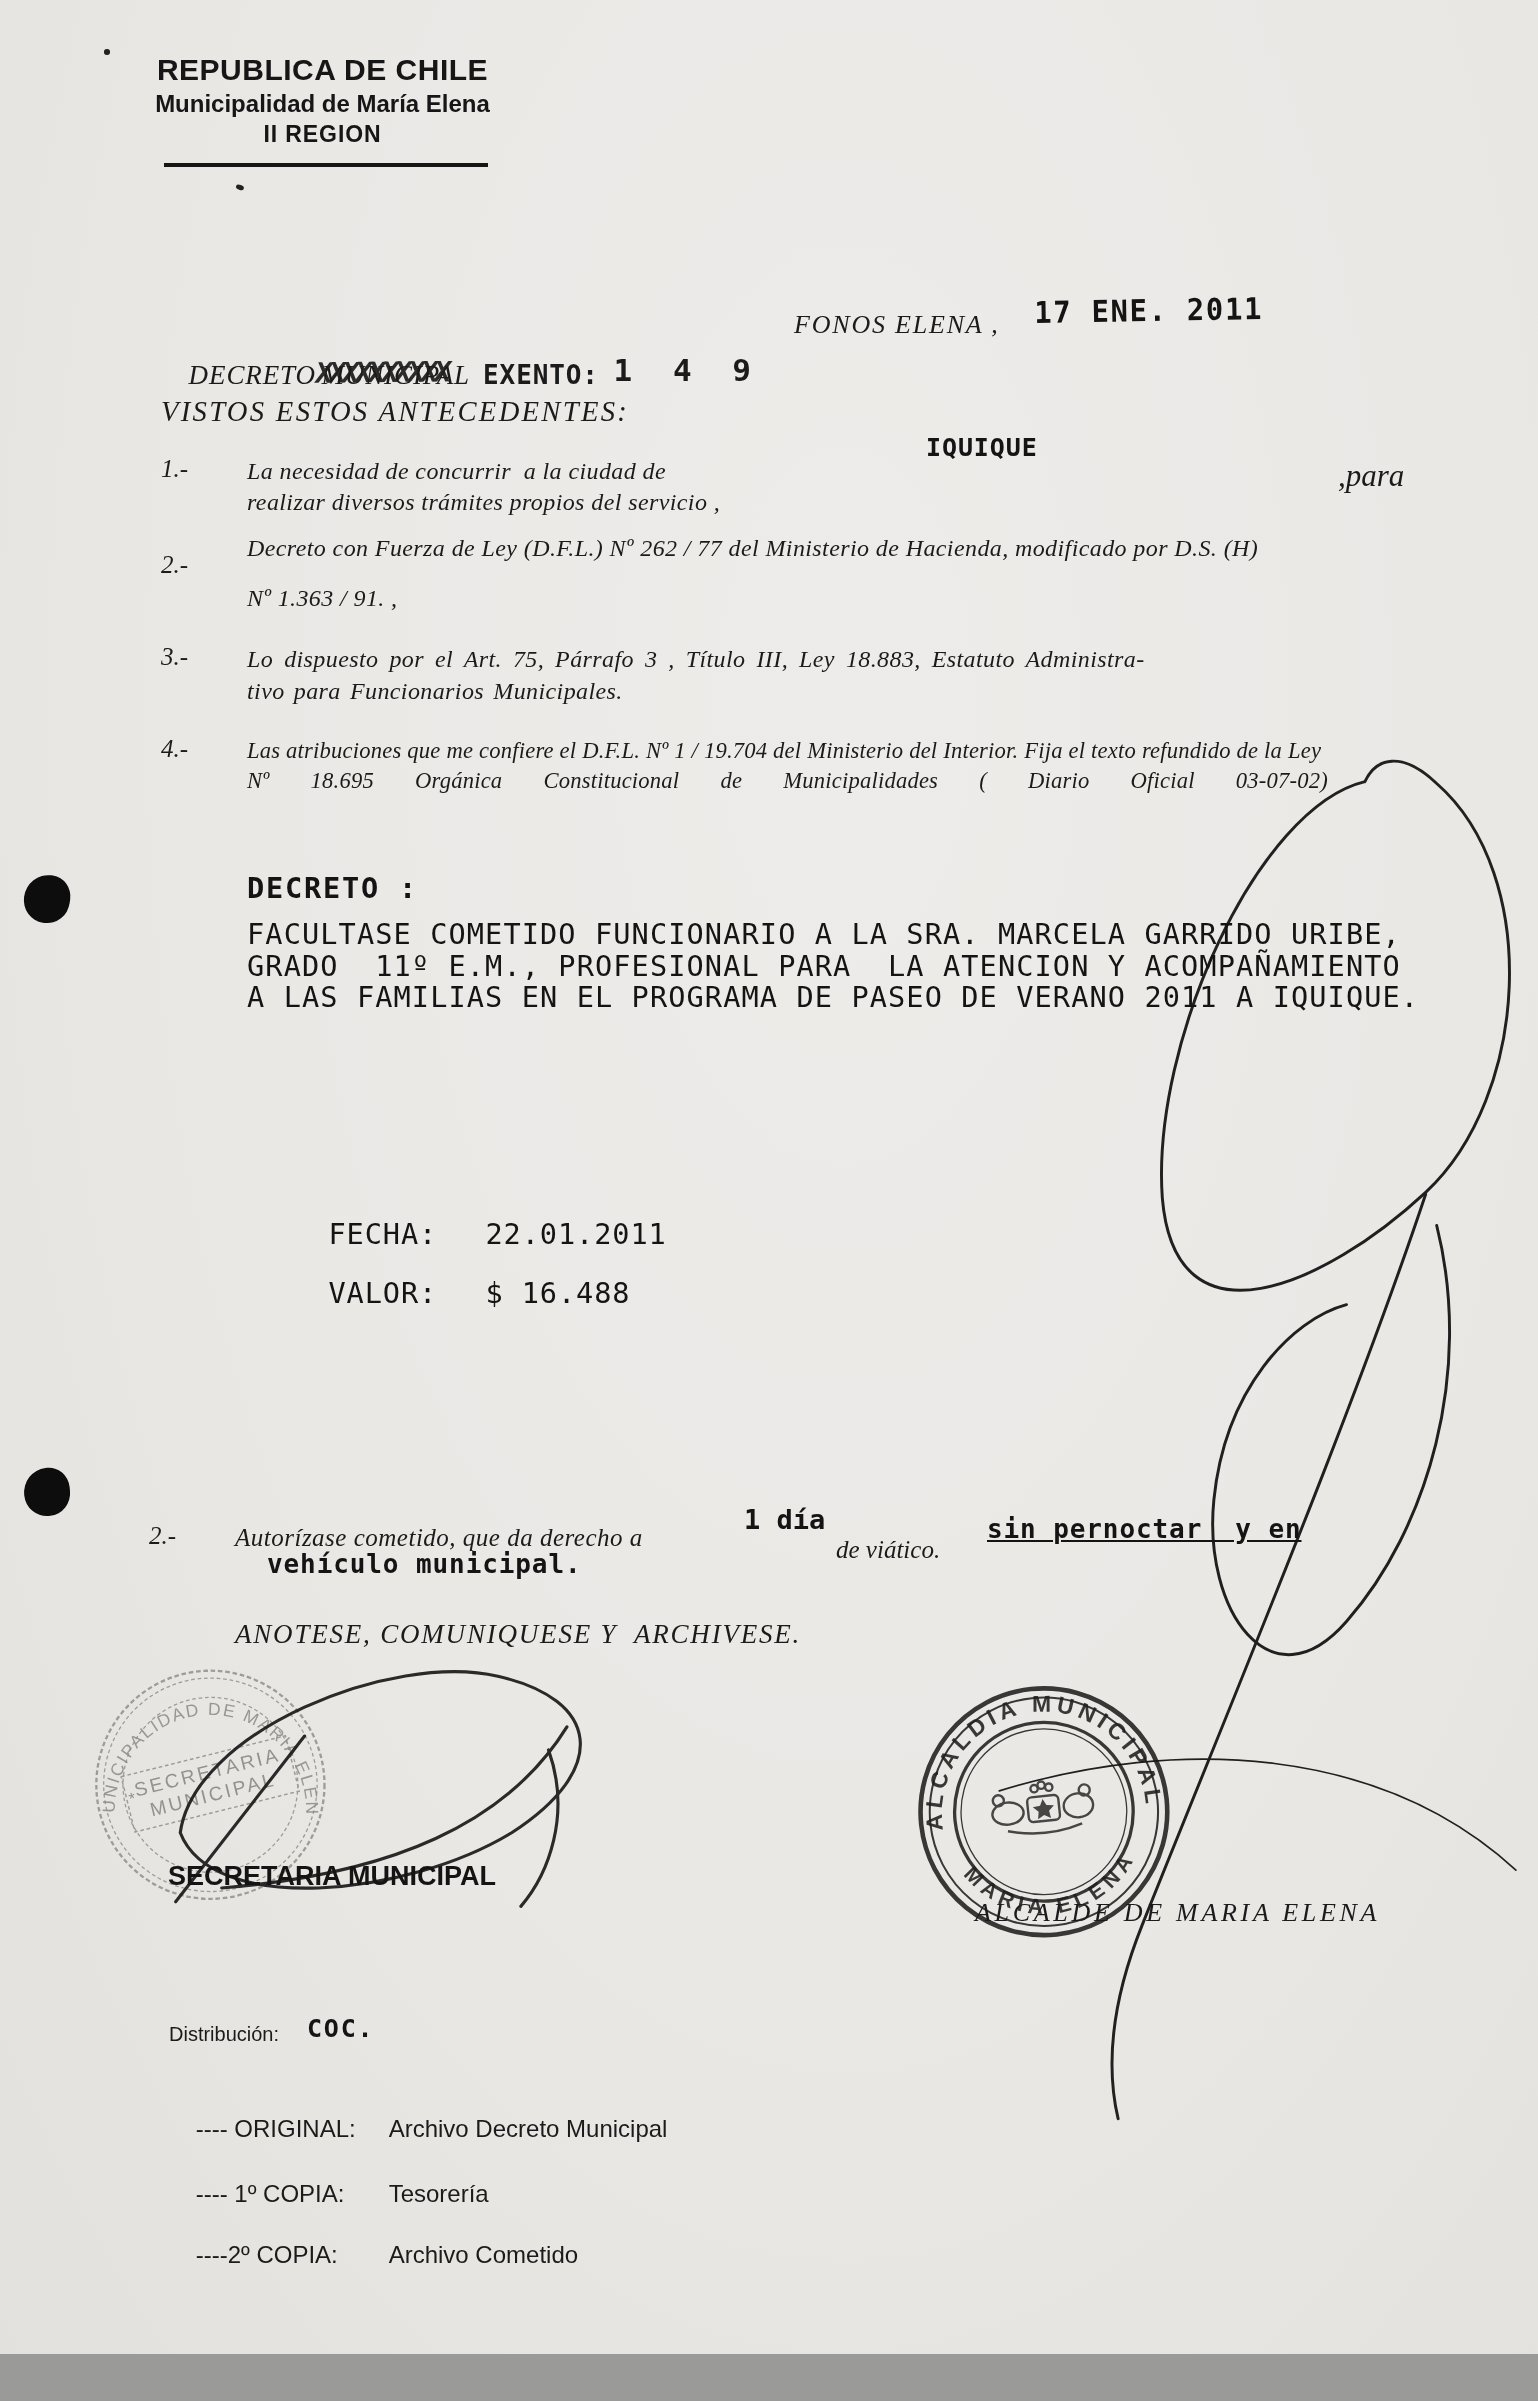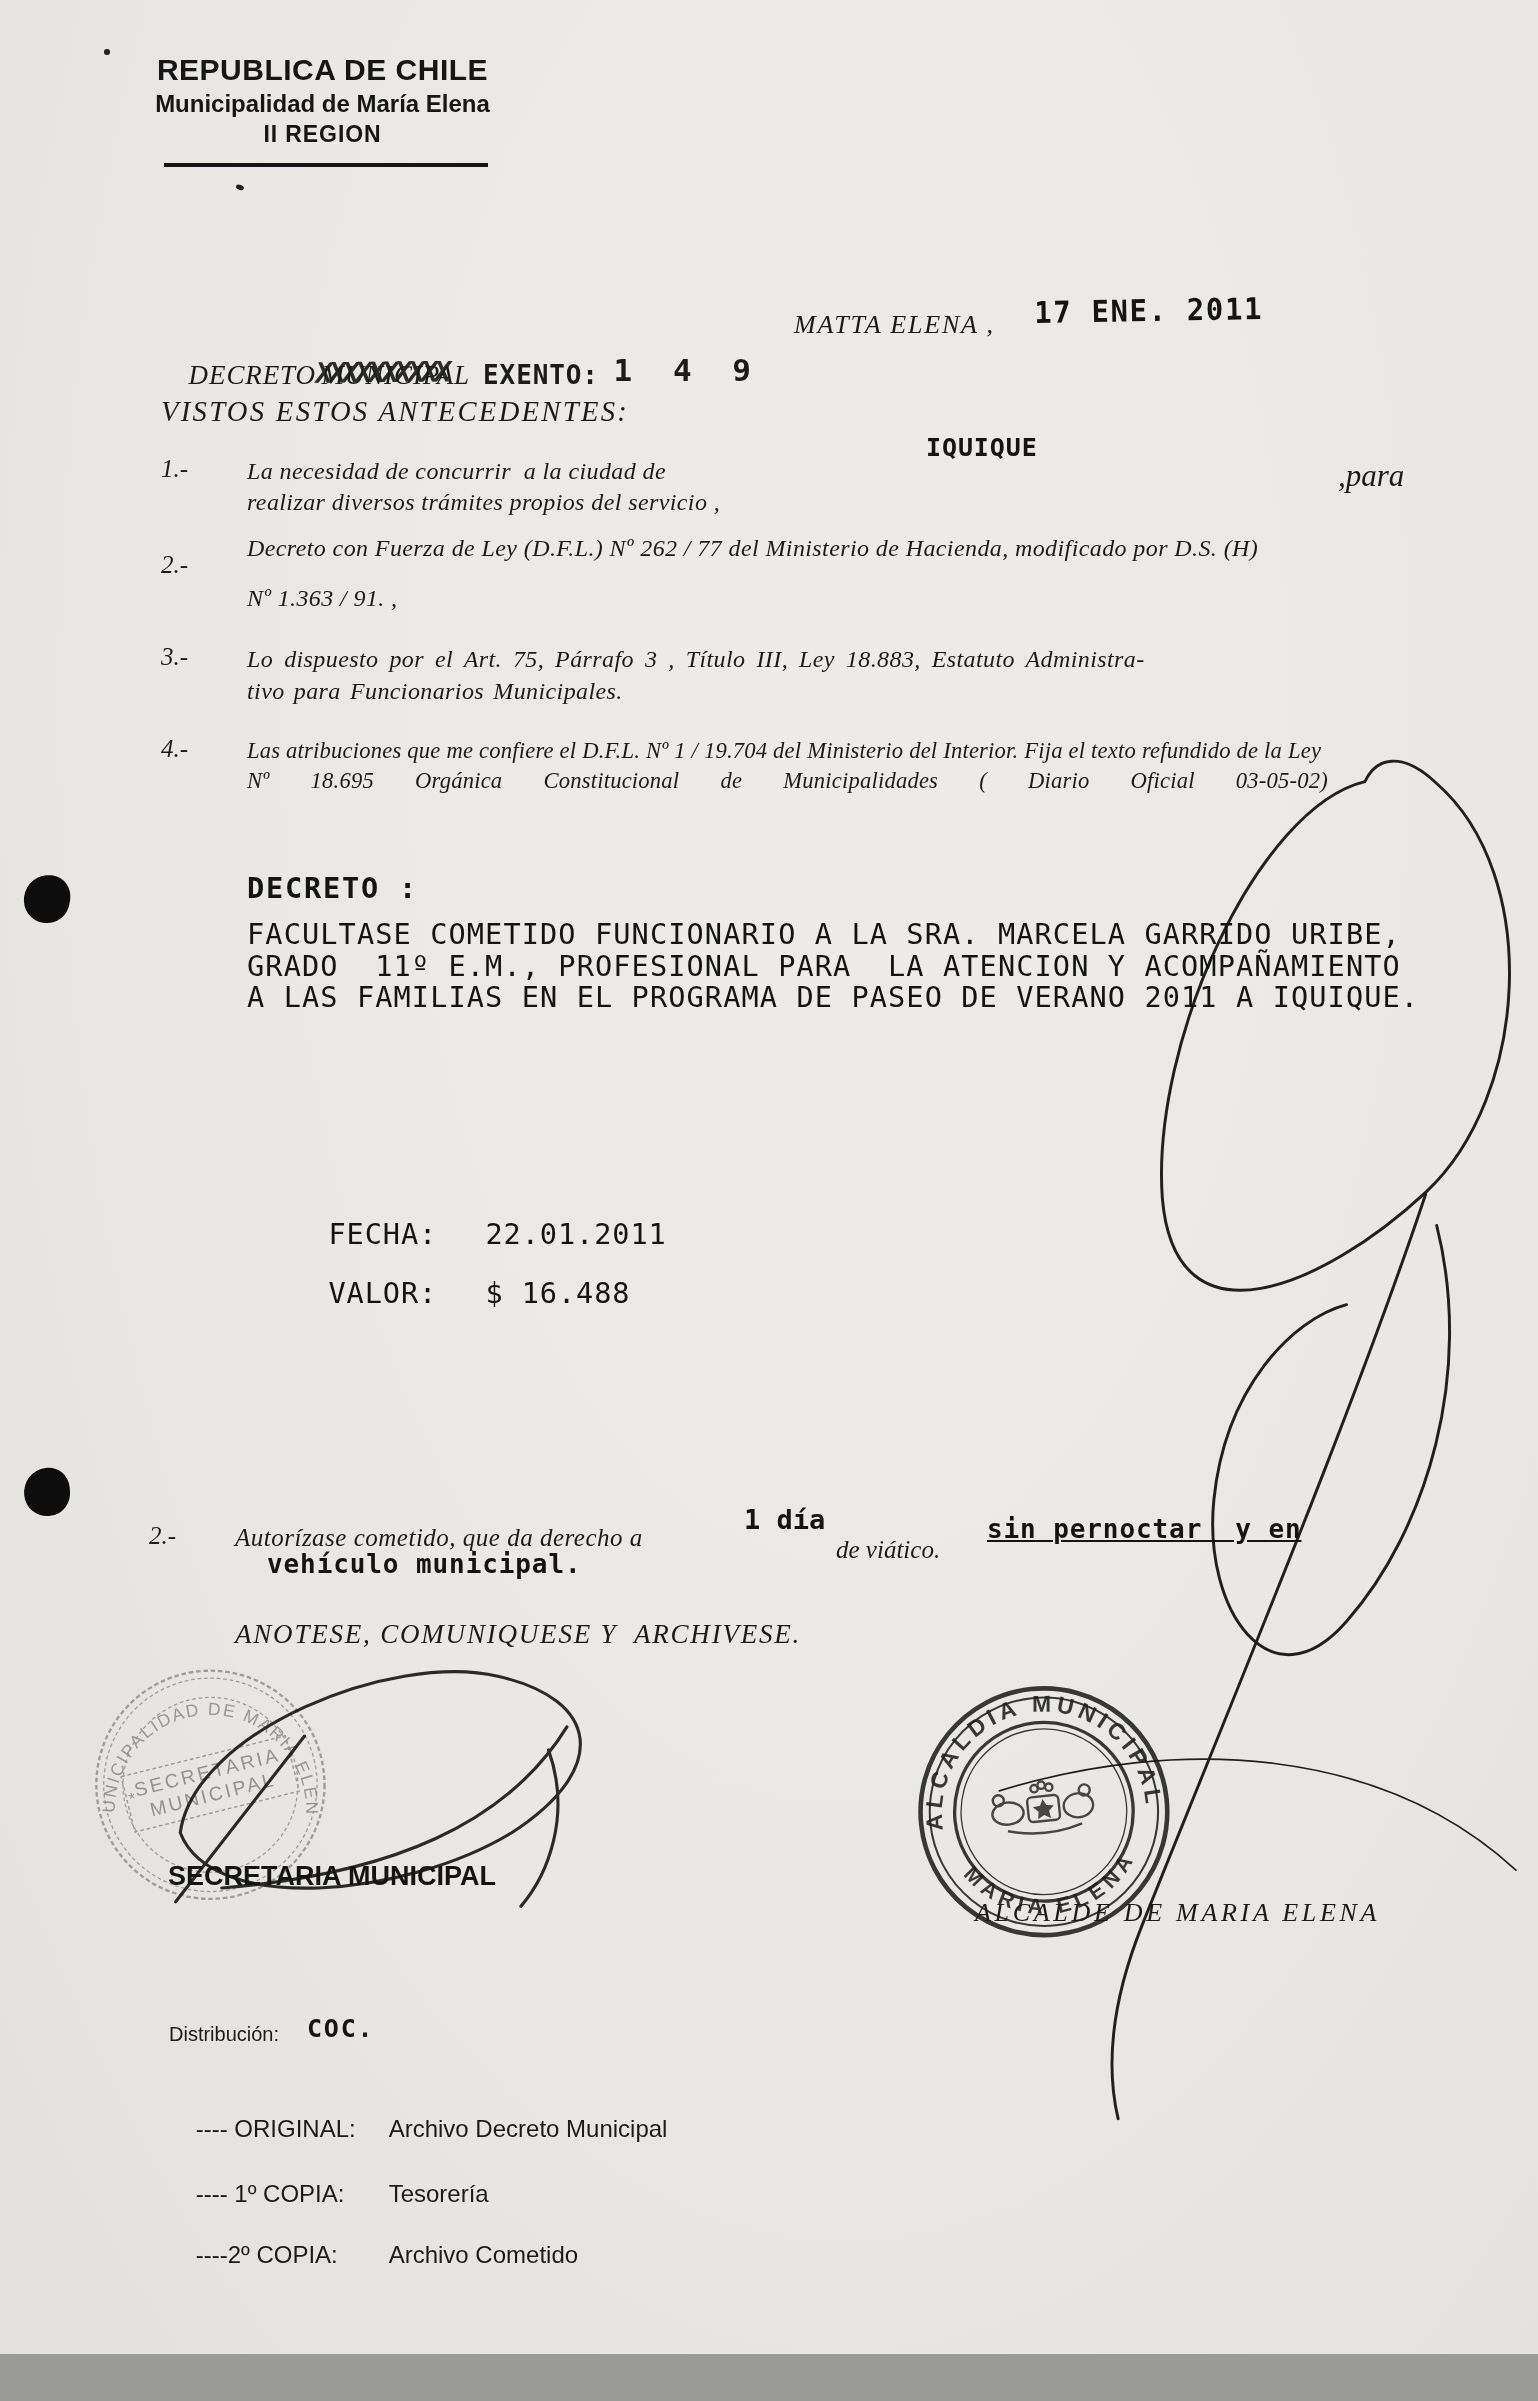--- a/index.html
+++ b/index.html
@@ -75,21 +75,21 @@
     <div class="lh2">Municipalidad de  María Elena</div>
     <div class="lh3">II REGION</div>
   </div>
   <div class="abs lh-rule"></div>
   <div class="abs speck" style="left:104px;top:49px;width:5.5px;height:5.5px;"></div>
   <div class="abs speck" style="left:236px;top:185px;width:8.3px;height:4.6px;transform:rotate(20deg);"></div>
 
   <div class="abs it decree-line">
     <span>DECRETO</span><span class="struck"><span>MUNICIPAL</span><span class="overx">XXXXXXXXXX</span></span><span class="exento">EXENTO:</span><span class="dec-num">1 4 9</span>
   </div>
-  <div class="abs it place">MATTA ELENA ,</div>
+  <div class="abs it place">FONOS ELENA ,</div>
   <div class="abs tw datestamp">17 ENE. 2011</div>
 
   <div class="abs it vistos">VISTOS ESTOS ANTECEDENTES:</div>
 
   <div>
     <span class="abs it item-num" style="top:455px;">1.-</span>
     <span class="abs it item-body" style="top:455px;">La necesidad de concurrir  a la ciudad de</span>
     <span class="abs tw city">IQUIQUE</span>
     <span class="abs it para-tail">,para</span>
     <span class="abs it item-body" style="top:486px;">realizar diversos trámites propios del servicio ,</span>
@@ -103,21 +103,21 @@
 
   <div>
     <span class="abs it item-num" style="top:643px;">3.-</span>
     <span class="abs it item-body" style="top:643px;word-spacing:4.6px;">Lo dispuesto por el Art. 75, Párrafo 3 , Título III, Ley 18.883, Estatuto Administra-</span>
     <span class="abs it item-body" style="top:675px;word-spacing:2.8px;">tivo para Funcionarios Municipales.</span>
   </div>
 
   <div>
     <span class="abs it item-num" style="top:735px;">4.-</span>
     <span class="abs it item-body cond" style="top:735px;">Las atribuciones que me confiere el D.F.L. Nº 1 / 19.704 del Ministerio del Interior. Fija el texto refundido de la Ley</span>
-    <span class="abs it item-body cond ws" style="top:765px;">Nº  18.695  Orgánica  Constitucional  de  Municipalidades  (  Diario  Oficial  03-05-02)</span>
+    <span class="abs it item-body cond ws" style="top:765px;">Nº  18.695  Orgánica  Constitucional  de  Municipalidades  (  Diario  Oficial  03-07-02)</span>
   </div>
 
   <div class="abs tw dec-head">DECRETO :</div>
   <div class="abs tw dec-body" style="top:919px;">FACULTASE COMETIDO FUNCIONARIO A LA SRA. MARCELA GARRIDO URIBE,</div>
   <div class="abs tw dec-body" style="top:951px;">GRADO  11º E.M., PROFESIONAL PARA  LA ATENCION Y ACOMPAÑAMIENTO</div>
   <div class="abs tw dec-body" style="top:982px;">A LAS FAMILIAS EN EL PROGRAMA DE PASEO DE VERANO 2011 A IQUIQUE.</div>
 
   <div class="abs tw kv" style="top:1183px;">
     <span class="kv-label">FECHA:</span><span>22.01.2011</span>
   </div>

